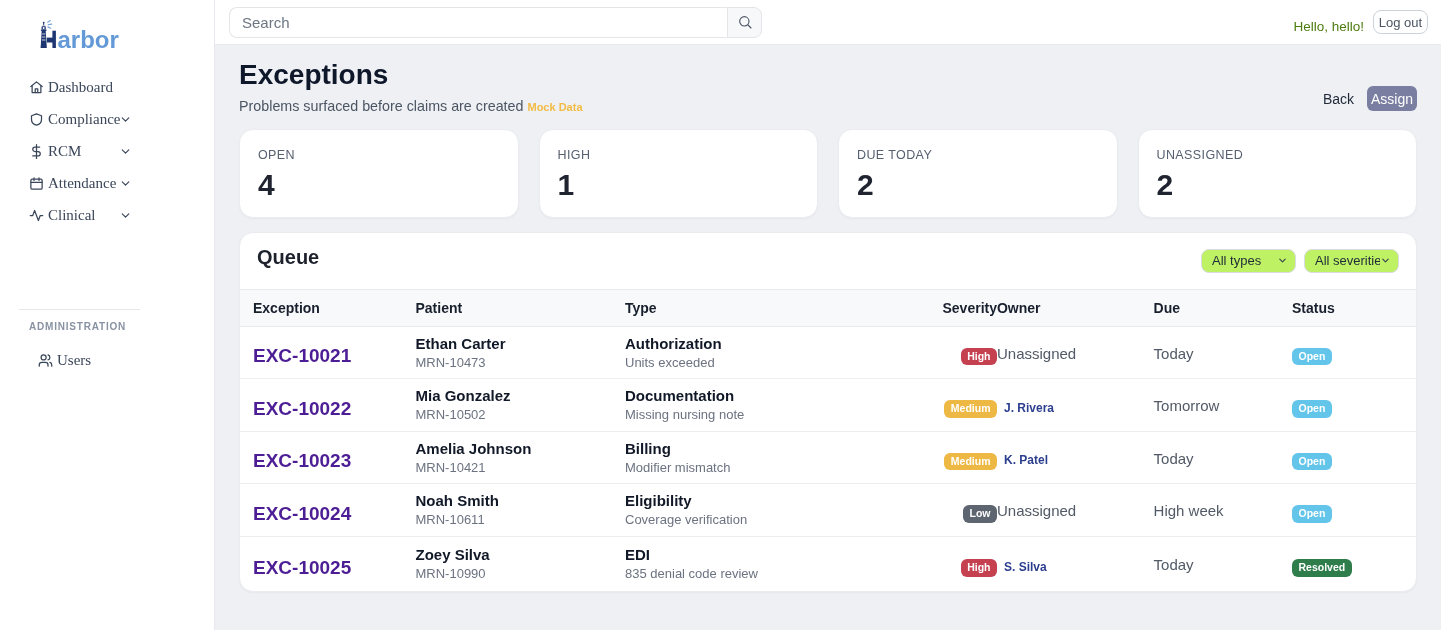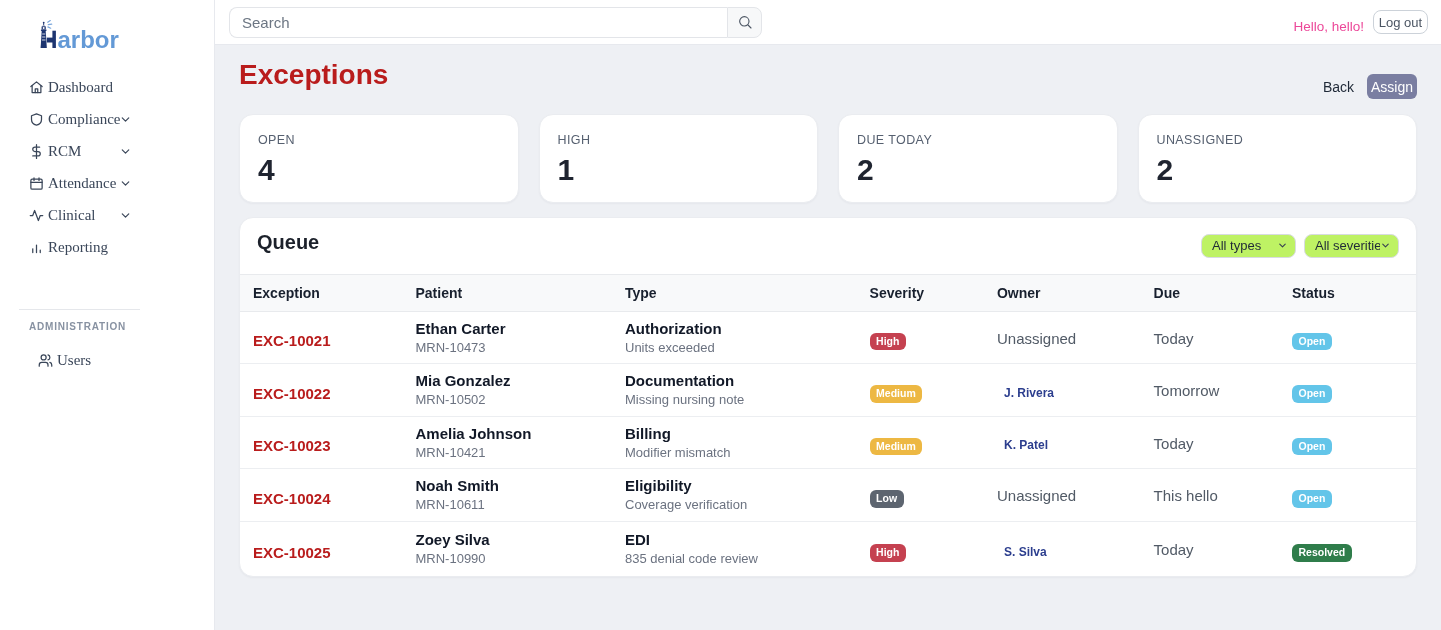--- a/index.html
+++ b/index.html
@@ -48,35 +48,35 @@
     width:498px; height:31px; border:1px solid #e3e5e9; border-right:none;
     border-radius:8px 0 0 8px; padding:0 12px; font-size:15px; color:#374151;
     font-family:"Liberation Sans", sans-serif; outline:none; background:#fff;
   }
   .search input::placeholder { color:#6c7683; opacity:1; }
   .search button {
     width:35px; height:31px; border:1px solid #e3e5e9; border-radius:0 8px 8px 0;
     background:#f7f8f9; display:flex; align-items:center; justify-content:center;
   }
   .tr-right { margin-left:auto; display:flex; align-items:center; }
-  .hello { font-size:13.5px; color:#ec4899; margin-right:9px;margin-top:8px; }
+  .hello { font-size:13.5px; color:#4d7c0f; margin-right:9px;margin-top:8px; }
   .logout {
     height:24px; padding:0; width:55px; border:1px solid #ccd2d9; border-radius:8px;
     background:#fff; color:#4b5563; font-size:13px; font-family:"Liberation Sans", sans-serif;
     white-space:nowrap; text-align:center;
   }
 
   .content { padding:14px 24px 0 24px; }
 
   
   .pagehead { display:flex; align-items:flex-start; }
-  .pagehead h1 { font-size:28px; font-weight:bold; color:#b91c1c; line-height:32px; }
+  .pagehead h1 { font-size:28px; font-weight:bold; color:#0f172a; line-height:32px; }
   .subline { margin-top:7px; font-size:14.3px; color:#4b5563; }
   .mock { font-size:11px; font-weight:bold; color:#f2bb44; margin-left:4px; }
-  .actions { margin-left:auto; display:flex; align-items:center; margin-top:15px; }
+  .actions { margin-left:auto; display:flex; align-items:center; margin-top:27px; }
   .btn-back {
     background:none; border:none; font-size:14px; color:#1f2937;
     font-family:"Liberation Sans", sans-serif; margin-right:13px;
   }
   .btn-assign {
     height:25px; width:50px; padding:0; background:#7a7ea1; color:#fff; border:none;
     border-radius:6px; font-size:14px; font-family:"Liberation Sans", sans-serif;
   }
 
   
@@ -106,25 +106,25 @@
   table { border-collapse:collapse; width:100%; table-layout:fixed; }
   thead tr { background:#f8f9fa; border-top:1px solid #e8eaed; border-bottom:1px solid #e8eaed; }
   th { text-align:left; font-size:14px; font-weight:bold; color:#18202e; height:37px; padding:0; }
   td { padding:0; height:52.5px; vertical-align:middle; }
   tbody tr { border-bottom:1px solid #eceef1; }
   tbody tr:last-child { border-bottom:none; }
   tbody tr:last-child td { height:55px; }
   .c1 { width:175.5px; padding-left:13px; }
   .c2 { width:209.5px; }
   .c3 { width:244.6px; }
-  .c4 { width:127.4px; }
+  .c4 { width:127.4px;text-align:right; }
   .c5 { width:156.6px; }
   .c6 { width:138.4px; }
   .c7 { width:auto; }
-  .excid { font-size:15px; font-weight:bold; color:#b91c1c; position:relative; top:4px; display:inline-block; }
+  .excid { font-size:19px; font-weight:bold; color:#4c1d95; position:relative; top:4px; display:inline-block; }
   .pname { font-size:15px; font-weight:bold; color:#111827; line-height:19px; }
   .psub { font-size:13px; color:#6b7280; line-height:17px; margin-top:1px; }
   .plain { font-size:15px; color:#515a66; position:relative; top:1.5px; display:inline-block; }
   .owner { font-size:12px; font-weight:bold; color:#2c3e8e; padding-left:7px; position:relative; top:2px; display:inline-block; }
   .badge {
     display:inline-block; padding:3px 6.5px; border-radius:6px; color:#fff;
     font-size:10.5px; font-weight:bold; line-height:11.5px; position:relative; top:3px;
   }
   .b-high { background:#c54150; }
   .b-med { background:#edb843; }
@@ -204,27 +204,20 @@
           </span></a>
       <a href="#"><span class="ic">
         <svg width="15" height="15" viewBox="0 0 24 24" fill="none" stroke="#3a4659" stroke-width="2" stroke-linecap="round" stroke-linejoin="round">
               <path d="M2 12h4l3-8 6 16 3-8h4"></path>
             </svg>
       </span>Clinical<span class="chev">
             <svg width="13" height="13" viewBox="0 0 24 24" fill="none" stroke="#3a4659" stroke-width="2.2" stroke-linecap="round" stroke-linejoin="round">
               <path d="M6 9l6 6 6-6"></path>
             </svg>
           </span></a>
-      <a href="#"><span class="ic">
-        <svg width="15" height="15" viewBox="0 0 24 24" fill="none" stroke="#3a4659" stroke-width="2" stroke-linecap="round" stroke-linejoin="round">
-              <path d="M6 20V14"></path>
-              <path d="M12 20V8"></path>
-              <path d="M18 20v-4"></path>
-            </svg>
-      </span>Reporting</a>
     </nav>
     <div class="sep"></div>
     <div class="admlabel">ADMINISTRATION</div>
     <nav class="nav nav2">
       <a href="#"><span class="ic">
         <svg width="15" height="15" viewBox="0 0 24 24" fill="none" stroke="#3a4659" stroke-width="2" stroke-linecap="round" stroke-linejoin="round">
               <path d="M16 21v-2a4 4 0 0 0-4-4H6a4 4 0 0 0-4 4v2"></path>
               <circle cx="9" cy="7" r="4"></circle>
               <path d="M22 21v-2a4 4 0 0 0-3-3.87"></path>
               <path d="M16 3.13a4 4 0 0 1 0 7.75"></path>
@@ -247,20 +240,21 @@
       <div class="tr-right">
         <span class="hello">Hello, hello!</span>
         <button class="logout">Log out</button>
       </div>
     </div>
 
     <div class="content">
       <div class="pagehead">
         <div>
           <h1>Exceptions</h1>
+          <div class="subline">Problems surfaced before claims are created<span class="mock">Mock Data</span></div>
         </div>
         <div class="actions">
           <button class="btn-back">Back</button>
           <button class="btn-assign">Assign</button>
         </div>
       </div>
 
       <div class="stats">
         <div class="card">
             <div class="lbl">OPEN</div>
@@ -361,21 +355,21 @@
               <td class="c2">
                   <div class="pname">Noah Smith</div>
                   <div class="psub">MRN-10611</div>
                 </td>
               <td class="c3">
                   <div class="pname">Eligibility</div>
                   <div class="psub">Coverage verification</div>
                 </td>
               <td class="c4"><span class="badge b-low">Low</span></td>
               <td class="c5"><span class="plain">Unassigned</span></td>
-              <td class="c6"><span class="plain">This hello</span></td>
+              <td class="c6"><span class="plain">High week</span></td>
               <td class="c7"><span class="badge b-open">Open</span></td>
             </tr>
             <tr>
               <td class="c1"><span class="excid">EXC-10025</span></td>
               <td class="c2">
                   <div class="pname">Zoey Silva</div>
                   <div class="psub">MRN-10990</div>
                 </td>
               <td class="c3">
                   <div class="pname">EDI</div>

